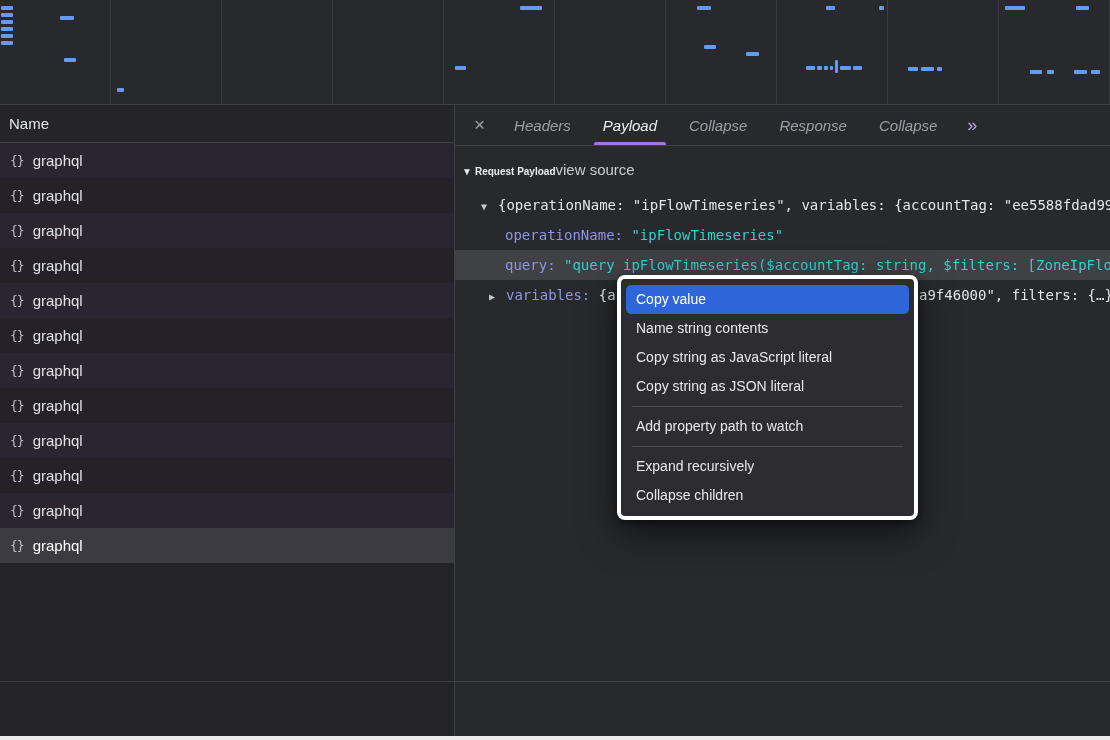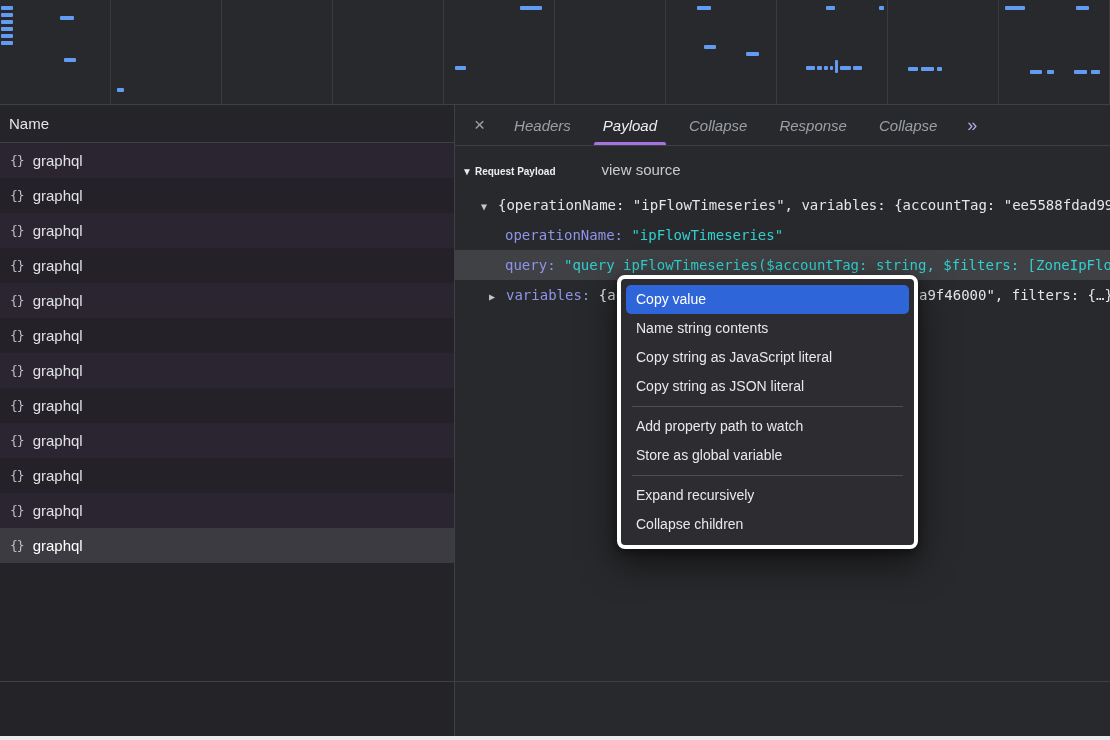--- a/index.html
+++ b/index.html
@@ -30,21 +30,21 @@
   .tab{display:flex;align-items:center;padding:0 16px;position:relative;cursor:pointer;white-space:nowrap;font-style:italic;}
   .tab.active{color:#eceef1;}
   .tab.active::after{content:"";position:absolute;left:7px;right:7px;bottom:0;height:3px;
     background:var(--accent-purple,#a872e0);border-radius:2px 2px 0 0;}
   .overflow{display:flex;align-items:center;padding:0 14px;color:#b8a6de;font-size:18px;cursor:pointer;}
 
   .payload{padding-top:15px;}
   .sect{display:flex;align-items:baseline;padding-left:7px;}
   .sect .tri{font-size:10px;margin-right:3px;color:#e8eaed;cursor:pointer;}
   .sect .title{font-weight:700;font-size:10px;color:#eceef1;}
-  .sect .vs{margin-left:46px;font-size:15px;color:#c8cbd0;cursor:pointer;}
+  .sect .vs{font-size:15px;color:#c8cbd0;cursor:pointer;}
 
   .tree{margin-top:12px;font-family:"DejaVu Sans Mono",monospace;font-size:14px;}
   .tline{height:30px;line-height:30px;white-space:nowrap;overflow:hidden;cursor:default;}
   .tline.selected{background:#404145;}
   .tline .arr{display:inline-block;width:17px;font-size:10px;color:#c3c6cb;cursor:pointer;}
   .s-key{color:var(--key-purple,#9094e8);text-align:center;}
   .s-string{color:var(--string-teal,#32cfcf);}
   .s-plain{color:#e4e6e9;}
 
   
@@ -192,19 +192,18 @@
   <div class="hline"></div>
   <div class="bottom-strip"></div>
 
   <div class="menu">
       <div class="mi hl">Copy value</div>
       <div class="mi">Name string contents</div>
       <div class="mi">Copy string as JavaScript literal</div>
       <div class="mi">Copy string as JSON literal</div>
       <div class="msep"></div>
       <div class="mi">Add property path to watch</div>
-      <div class="mi">Store as global variable</div>
       <div class="msep"></div>
       <div class="mi">Expand recursively</div>
       <div class="mi">Collapse children</div>
     </div>
 
 </div>
 
 </body></html>

